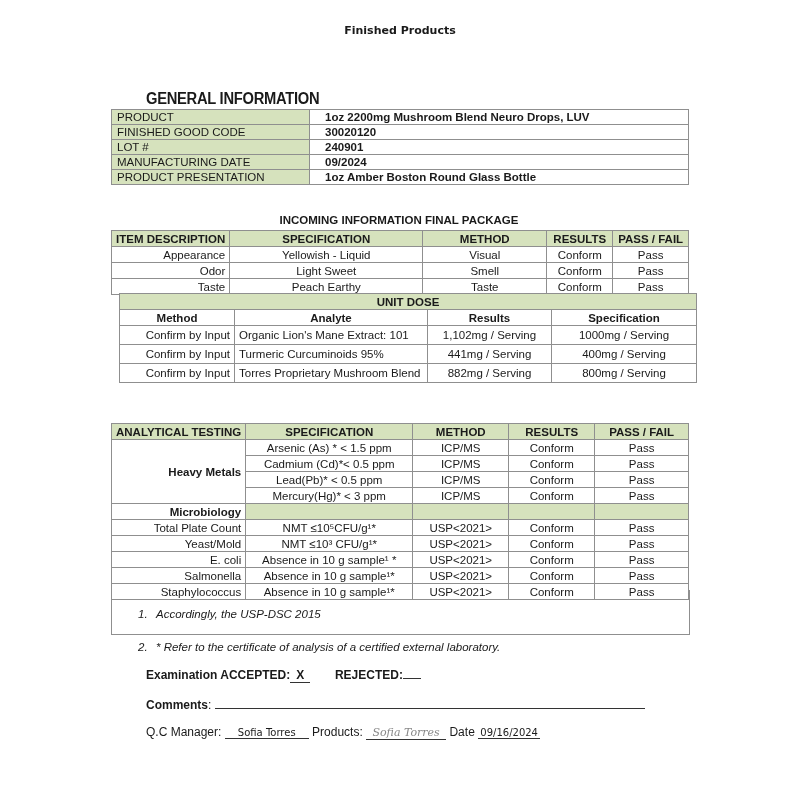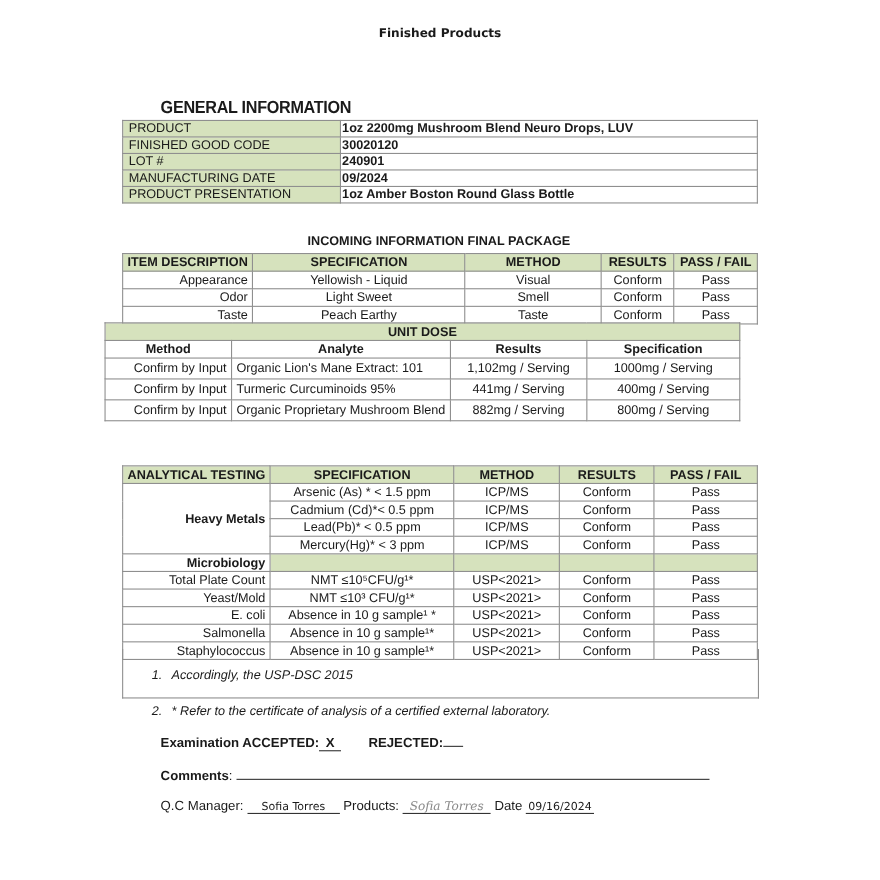--- a/index.html
+++ b/index.html
@@ -5,21 +5,21 @@
   html, body { margin:0; padding:0; background:#ffffff; }
   body { width:800px; height:800px; position:relative; overflow:hidden; font-family:"Liberation Sans", sans-serif; color:#1a1a1a; }
   .title { position:absolute; top:24px; left:0; width:800px; text-align:center; font-family:"DejaVu Sans", sans-serif; font-weight:bold; font-size:11px; line-height:14px; }
   .gen-heading { position:absolute; top:90px; left:146px; font-weight:bold; font-size:16px; letter-spacing:-0.3px; transform:scaleX(0.92); transform-origin:left; }
   table { border-collapse:collapse; position:absolute; font-size:11.5px; }
   td, th { border:1px solid #8f8f8f; padding:0 4px; height:15px; line-height:14px; white-space:nowrap; }
   .green { background:#d6e2bd; }
   th { font-weight:bold; text-align:center; }
   .gen td { height:14px; }
   .gen td.lbl { background:#d6e2bd; text-transform:uppercase; padding-left:5px; }
-  .gen td.val { font-weight:bold; padding-left:1px; }
+  .gen td.val { font-weight:bold; padding-left:15px; }
   .right { text-align:right; }
   .center { text-align:center; }
   .section-title { position:absolute; top:214px; left:110px; width:578px; text-align:center; font-weight:bold; font-size:11.5px; }
   .ud td { height:18px; }
   .notes { position:absolute; left:111px; top:590px; width:577px; height:44px; border:1px solid #8f8f8f; border-top:none; font-size:11.5px; font-style:italic; }
   .notes div { padding-left:26px; line-height:17px;margin-top:16px; }
   .notes span.num { display:inline-block; width:18px; font-style:italic; }
   .footer { position:absolute; left:146px; font-size:12px; }
   .u { display:inline-block; border-bottom:1px solid #333; text-align:center; }
   .sig { font-family:"DejaVu Serif", serif; font-style:italic; color:#888; font-size:11px; }
@@ -100,21 +100,21 @@
       <tr>
         <td class="right">Taste</td>
         <td class="center">Peach Earthy</td>
         <td class="center">Taste</td>
         <td class="center">Conform</td>
         <td class="center">Pass</td>
       </tr>
     </tbody>
 </table>
 
-<table class="ud" style="top:293px; left:95px; width:578px;">
+<table class="ud" style="top:293px; left:119px; width:578px;">
   <colgroup>
       <col style="width:115px">
       <col style="width:193px">
       <col style="width:124px">
       <col>
     </colgroup>
   <thead>
     <tr class="green">
         <th colspan="4">UNIT DOSE</th>
       </tr>
@@ -133,21 +133,21 @@
         <td class="center">1000mg / Serving</td>
       </tr>
       <tr>
         <td class="right">Confirm by Input</td>
         <td>Turmeric Curcuminoids 95%</td>
         <td class="center">441mg / Serving</td>
         <td class="center">400mg / Serving</td>
       </tr>
       <tr>
         <td class="right">Confirm by Input</td>
-        <td>Organic Proprietary Mushroom Blend</td>
+        <td>Torres Proprietary Mushroom Blend</td>
         <td class="center">882mg / Serving</td>
         <td class="center">800mg / Serving</td>
       </tr>
     </tbody>
 </table>
 
 <table style="top:423px; left:111px; width:578px;padding-left:13px;">
   <colgroup>
       <col style="width:133px">
       <col style="width:167px">

